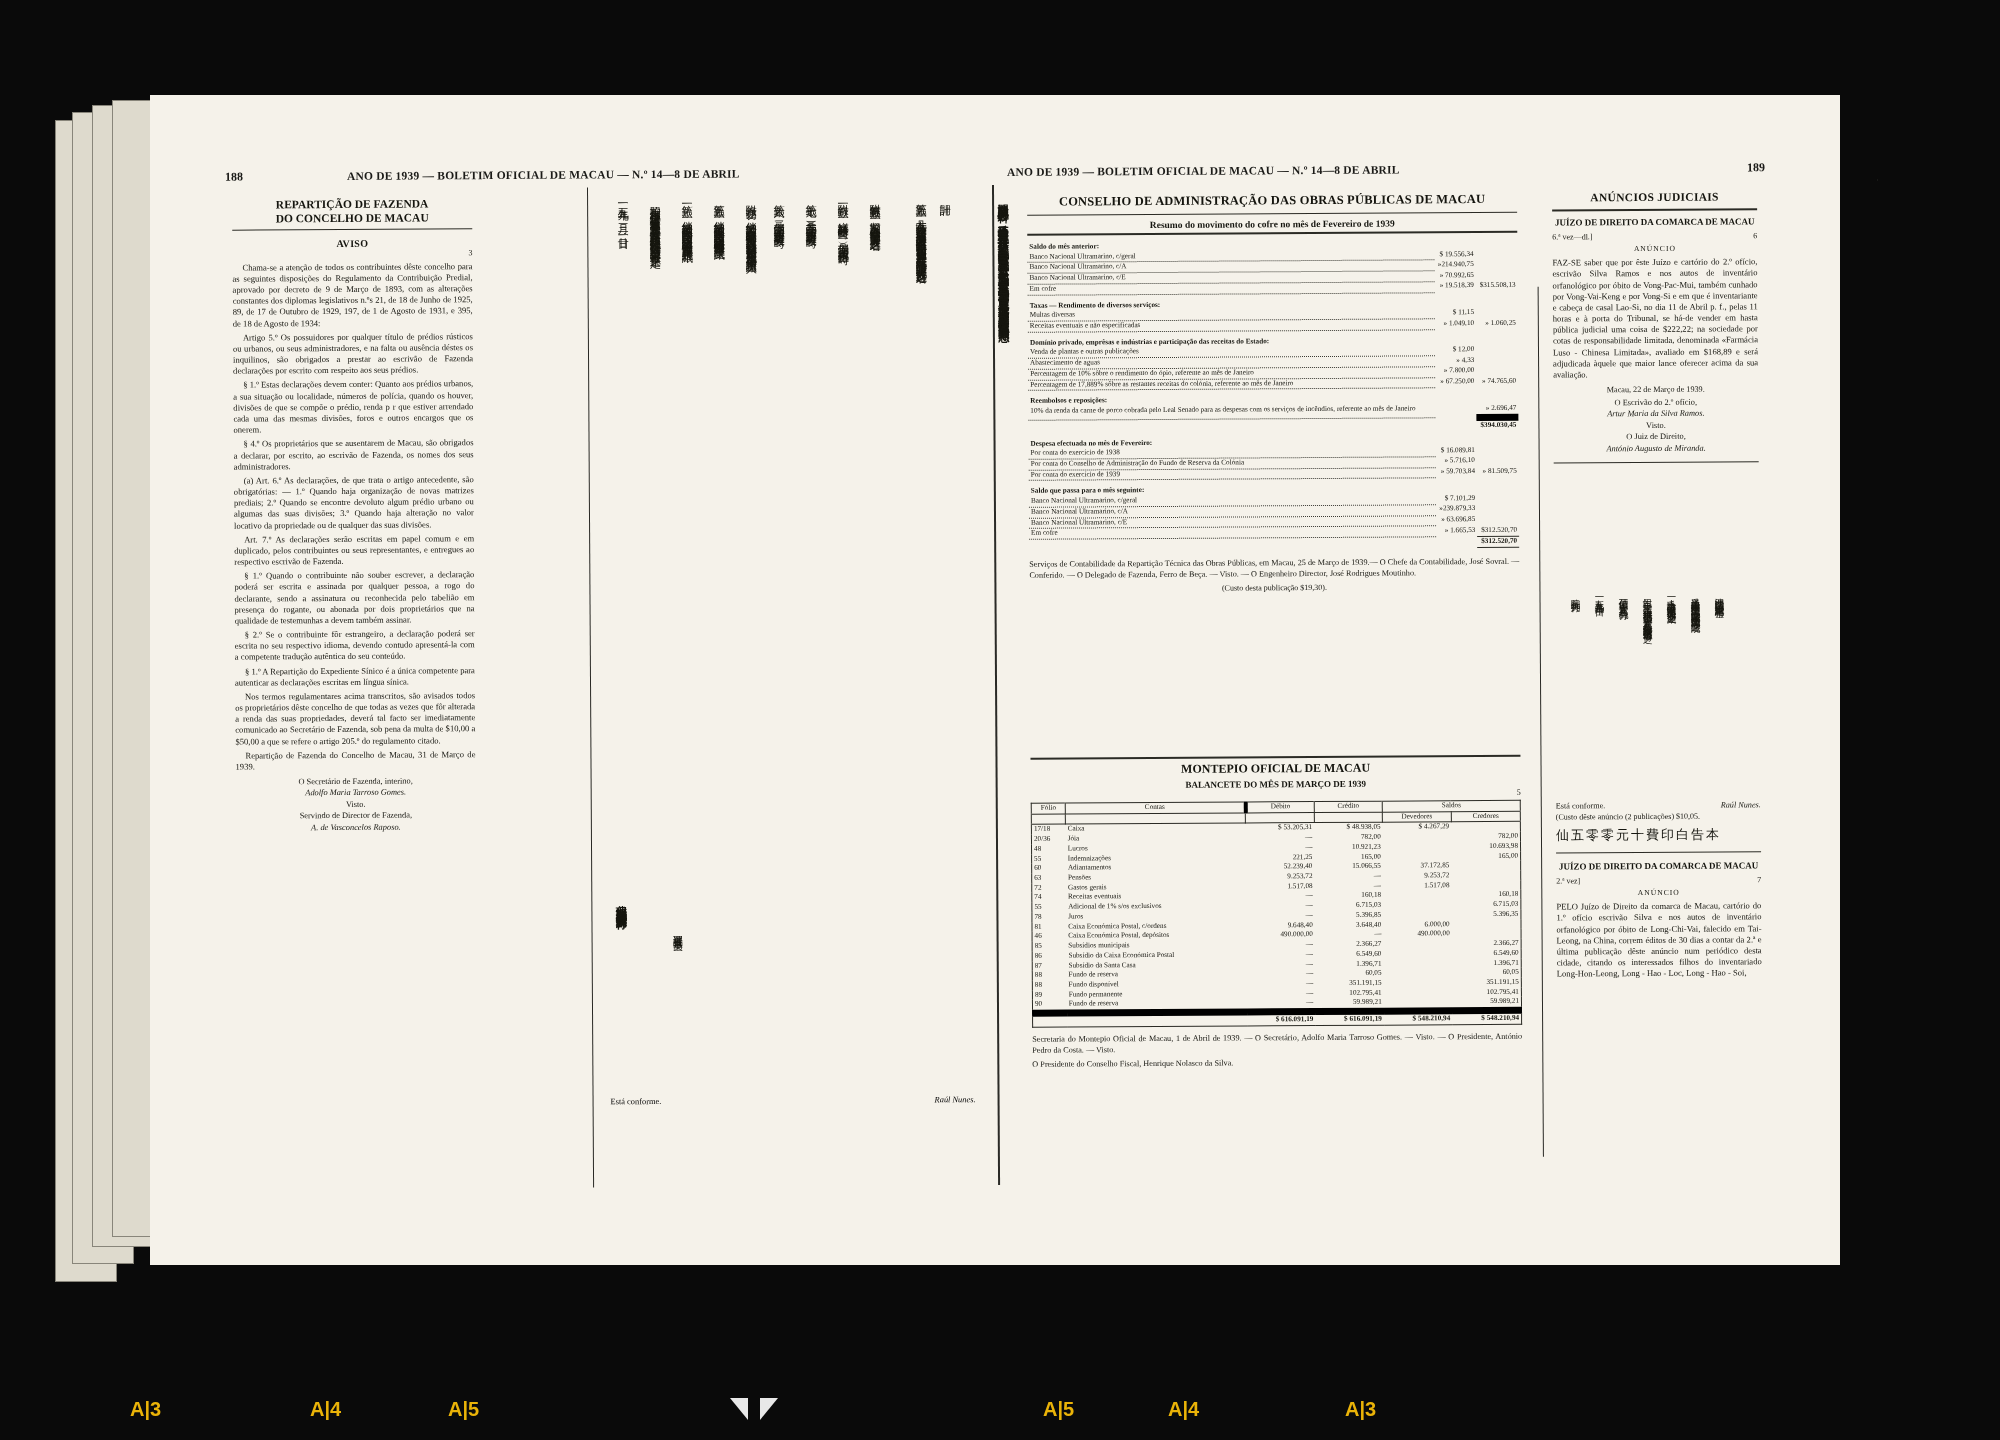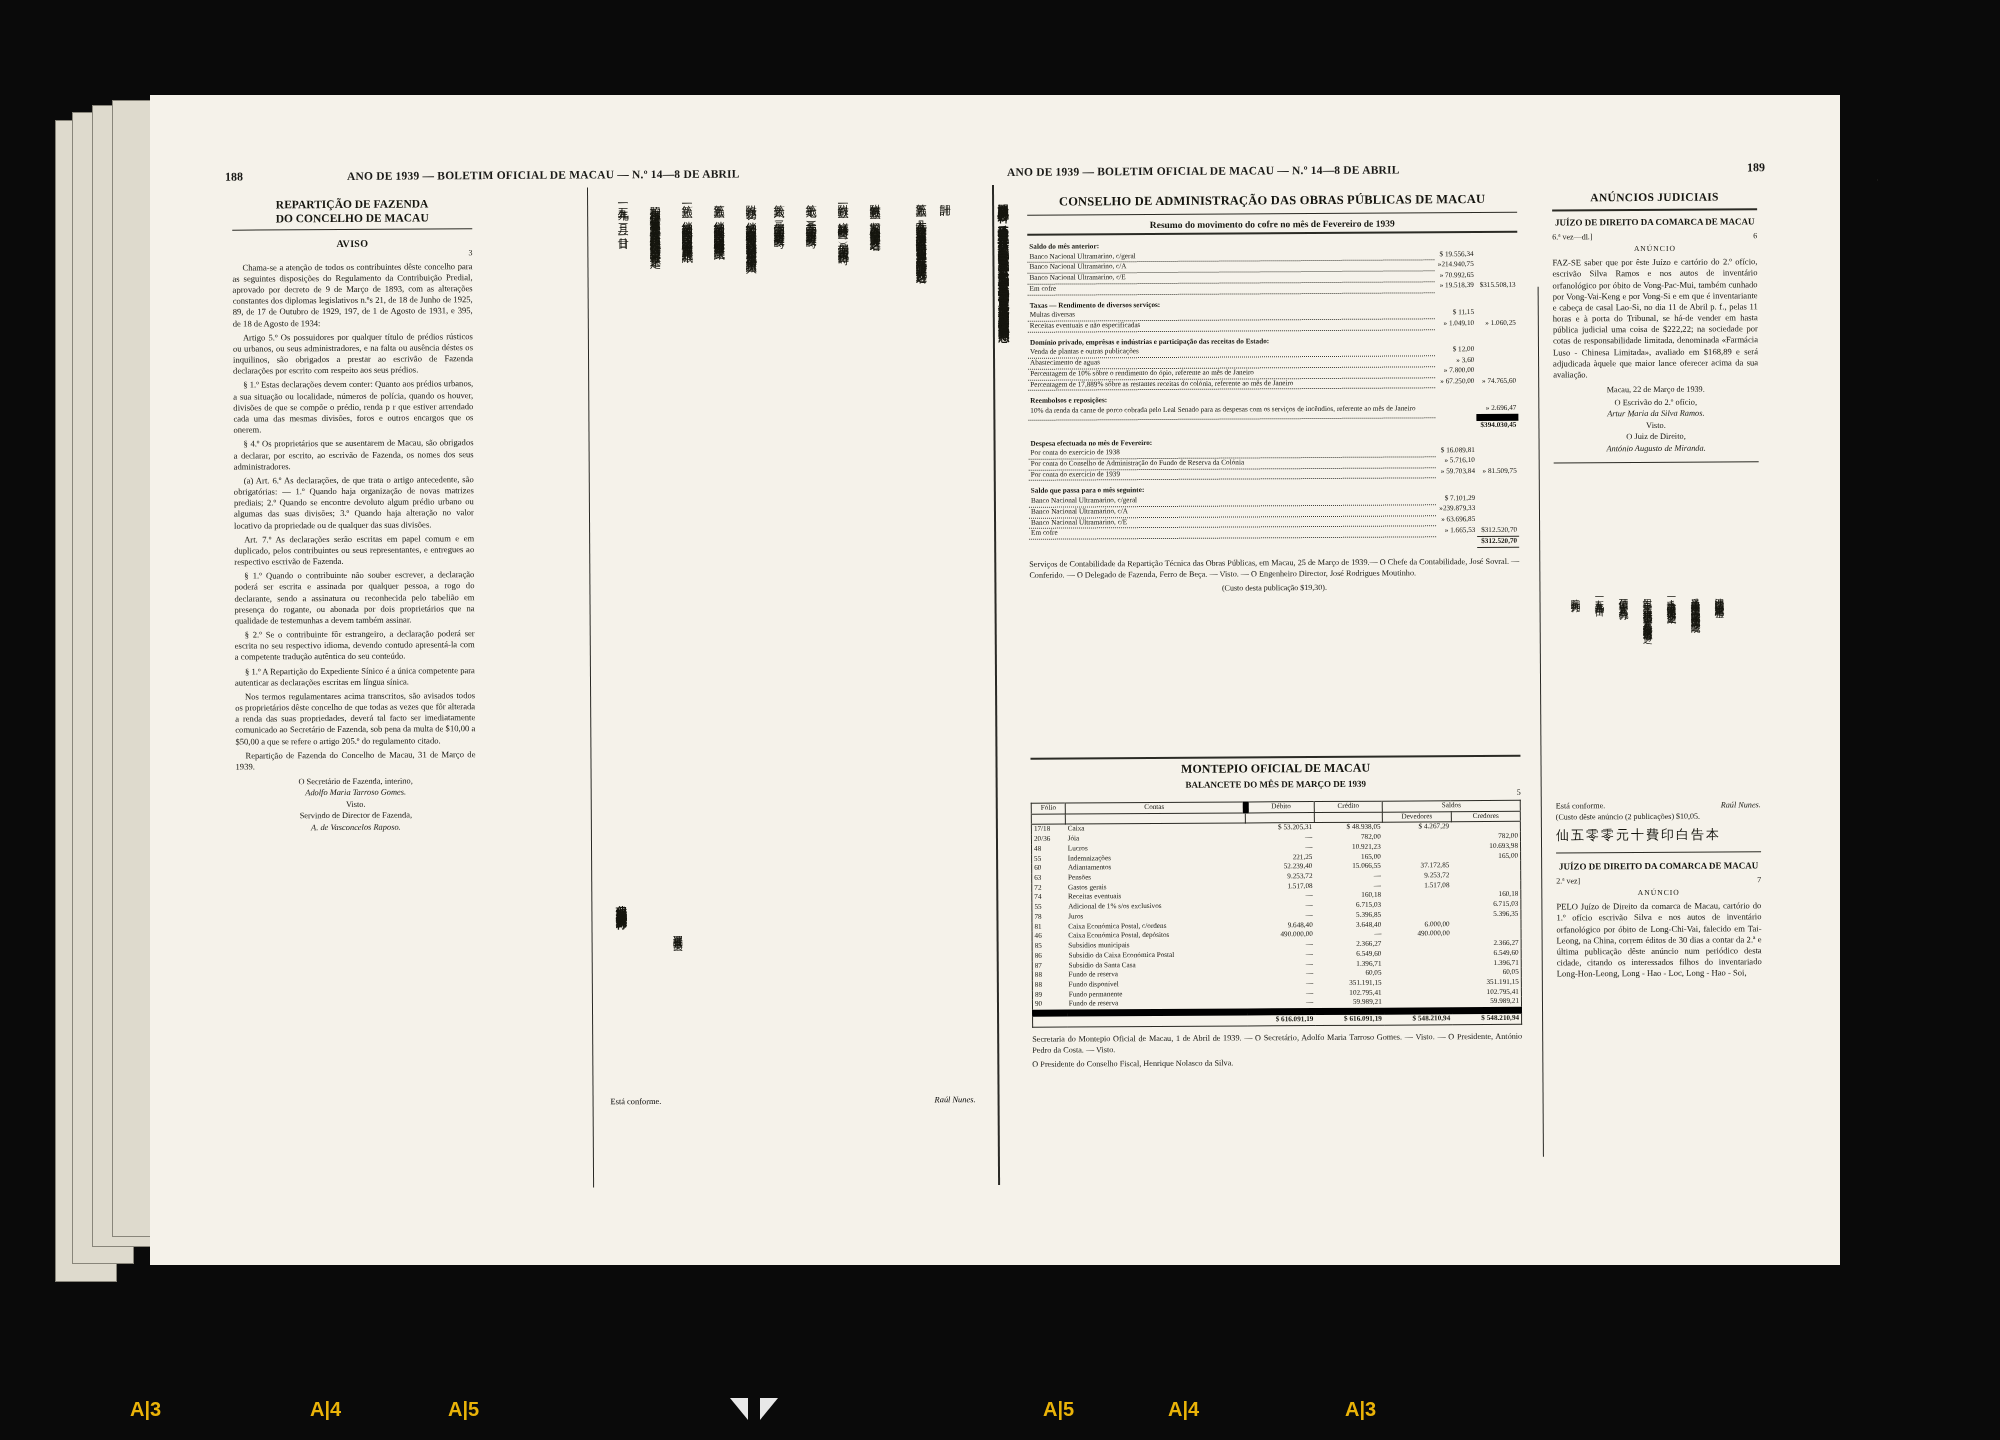--- a/index.html
+++ b/index.html
@@ -165,21 +165,21 @@
       <tr>
               <td colspan="3" style="font-weight:bold;padding-top:6px;">Domínio privado, emprêsas e indústrias e participação das receitas do Estado:</td>
             </tr>
       <tr>
               <td class="dots">Venda de plantas e outras publicações</td>
               <td class="num">$ 12,00</td>
               <td class="num"></td>
             </tr>
       <tr>
               <td class="dots">Abastecimento de aguas</td>
-              <td class="num">» 3,60</td>
+              <td class="num">» 4,33</td>
               <td class="num"></td>
             </tr>
       <tr>
               <td class="dots">Percentagem de 10% sôbre o rendimento do ópio, referente ao mês de Janeiro</td>
               <td class="num">» 7.800,00</td>
               <td class="num"></td>
             </tr>
       <tr>
               <td class="dots">Percentagem de 17,889% sôbre as restantes receitas do colónia, referente ao mês de Janeiro</td>
               <td class="num">» 67.250,00</td>
@@ -257,21 +257,21 @@
   <div class="col" style="left:880px;top:660px;width:490px;">
     <div class="hr2"></div>
     <div style="font-weight:bold;font-size:12px;text-align:center;">MONTEPIO OFICIAL DE MACAU</div>
     <div style="font-weight:bold;font-size:9px;text-align:center;margin-top:3px;">BALANCETE DO MÊS DE MARÇO DE 1939</div>
     <div style="text-align:right;font-size:8px;">5</div>
 
     <table class="boxline" style="margin-top:3px;">
       <tbody>
             <tr>
         <td class="center" style="border-right:1px solid #2b2b25;border-bottom:1px solid #2b2b25;">Fólio</td>
-        <td class="center" style="border-right:6px solid #000000;border-bottom:1px solid #2b2b25;">Contas</td>
+        <td class="center" style="border-right:4px solid #000000;border-bottom:1px solid #2b2b25;">Contas</td>
         <td class="center" style="border-right:1px solid #2b2b25;border-bottom:1px solid #2b2b25;margin-left:41px;">Débito</td>
         <td class="center" style="border-right:1px solid #2b2b25;border-bottom:1px solid #2b2b25;">Crédito</td>
         <td class="center" colspan="2" style="border-bottom:1px solid #2b2b25;">Saldos</td>
       </tr>
       <tr>
         <td style="border-right:1px solid #2b2b25;border-bottom:1px solid #2b2b25;"></td>
         <td style="border-right:1px solid #2b2b25;border-bottom:1px solid #2b2b25;"></td>
         <td style="border-right:1px solid #2b2b25;border-bottom:1px solid #2b2b25;"></td>
         <td style="border-right:1px solid #2b2b25;border-bottom:1px solid #2b2b25;"></td>
         <td class="center" style="border-right:1px solid #2b2b25;border-bottom:1px solid #2b2b25;">Devedores</td>

